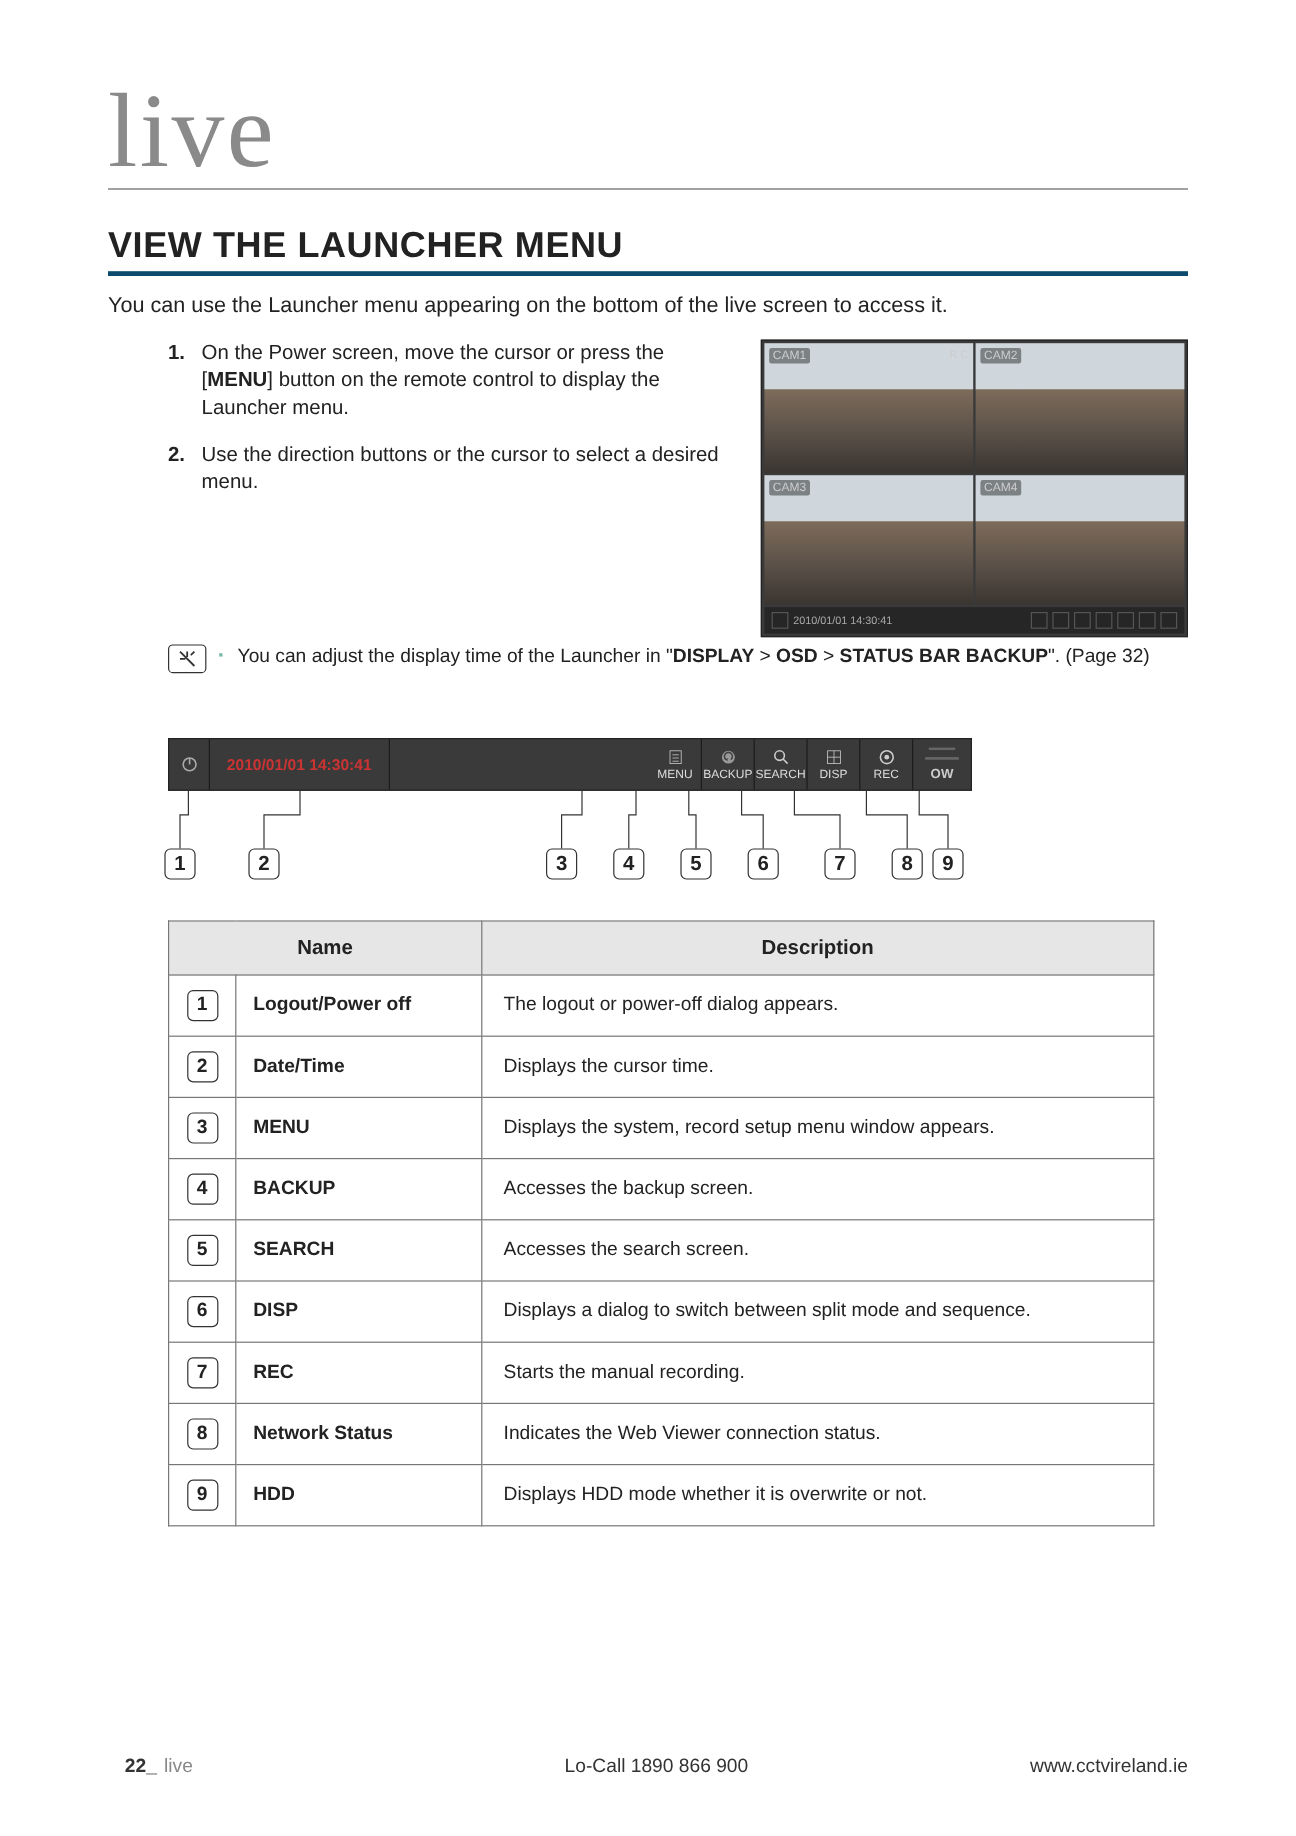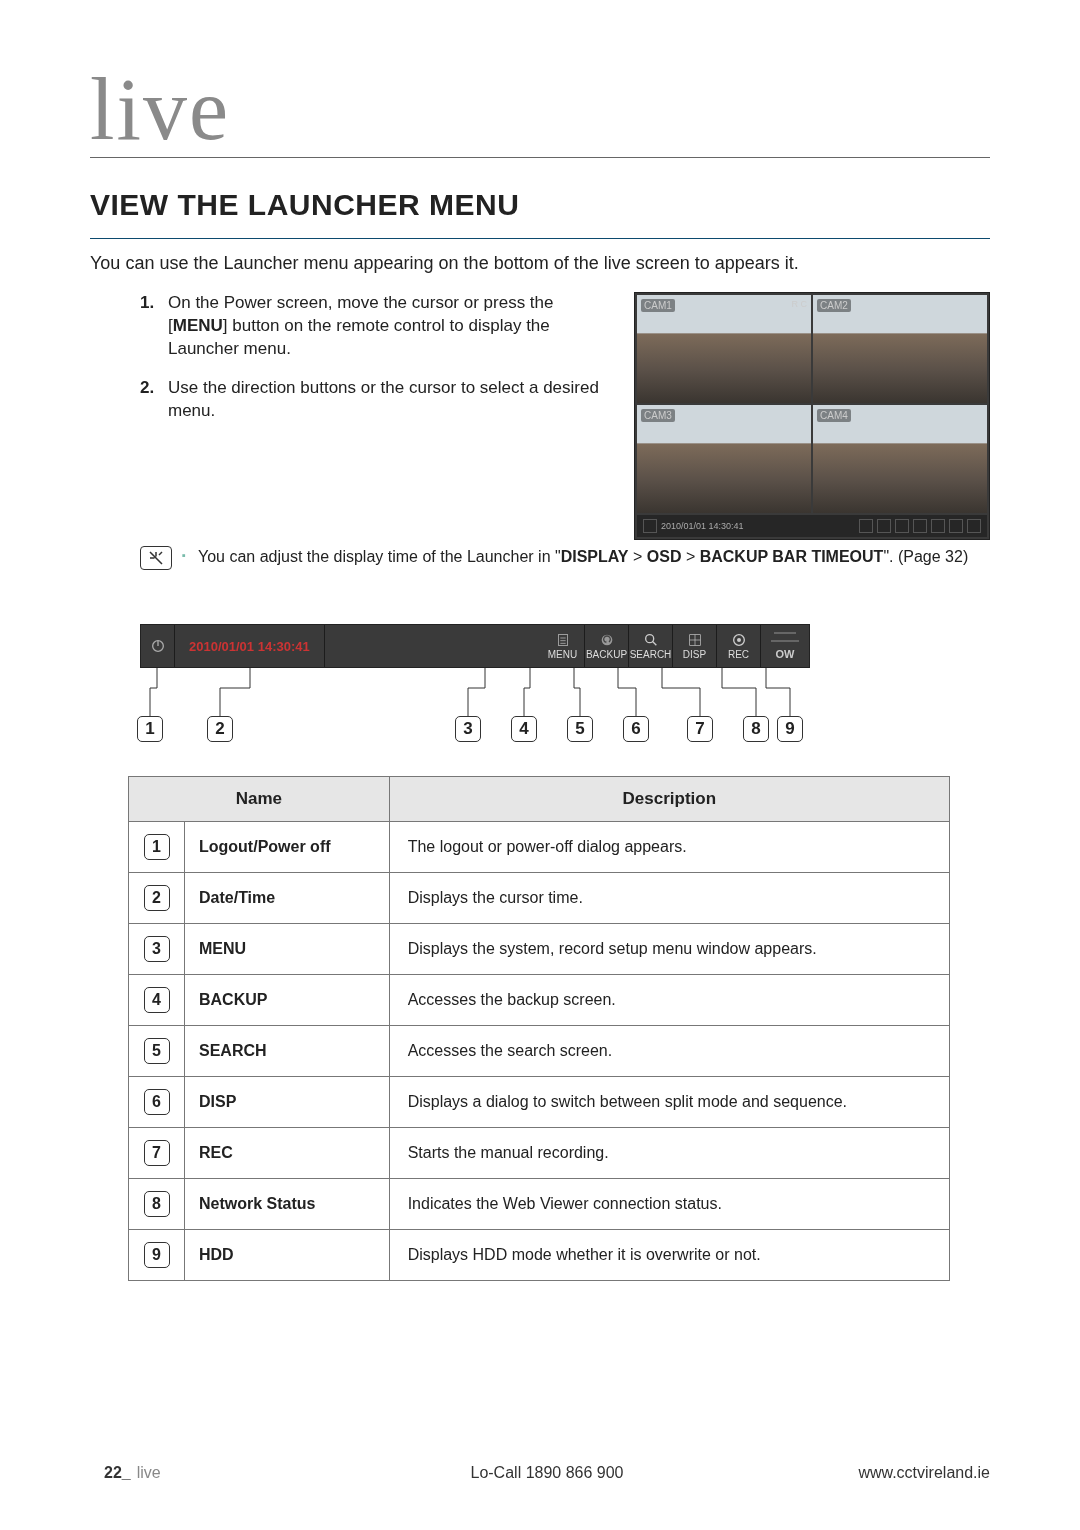--- a/index.html
+++ b/index.html
@@ -24,22 +24,22 @@
   .hr-top {
     border: none;
     border-top: 1px solid #666;
     margin-bottom: 30px;
   }
   h1.section {
     font-size: 30px;
     font-weight: 700;
     letter-spacing: 0.5px;
     color: #222;
-    border-bottom: 1px solid #0c4a6e;
-    padding-bottom: 16px;
+    border-bottom: 4px solid #0c4a6e;
+    padding-bottom: 4px;
     margin-bottom: 14px;
   }
   .intro { font-size: 18px; margin-bottom: 18px; }
   .two-col { display: flex; gap: 18px; align-items: flex-start; }
   .steps { flex: 1 1 auto; padding-left: 50px; }
   .steps ol { list-style: none; }
   .steps li { font-size: 17px; margin-bottom: 16px; line-height: 1.35; position: relative; padding-left: 28px; }
   .steps li .num { position:absolute; left:0; font-weight:700; }
   .steps b { font-weight: 700; }
   .note-row { display:flex; gap:10px; margin-top: 6px; padding-left: 50px; }
@@ -84,21 +84,21 @@
   .lb-text { font-size:11px; color:#ccc; font-weight:700; }
 
   .leader-row { position:relative; height:74px; }
   .leader-row svg { position:absolute; top:0; left:0; }
   .badge {
     position:absolute; bottom:0; width:26px; height:26px; border:1.5px solid #333; border-radius:5px;
     display:flex; align-items:center; justify-content:center; font-weight:700; font-size:17px; color:#222; background:#fff;
   }
 
   table.desc {
-    width: 822px; margin-left:38px; border-collapse: collapse; margin-top: 34px;
+    width: 822px; margin-left:50px; border-collapse: collapse; margin-top: 34px;
   }
   table.desc th, table.desc td { border:1px solid #777; vertical-align:middle; }
   table.desc th { background:#e6e6e6; font-size:17px; font-weight:700; padding:12px 8px; text-align:center; }
   table.desc th.col-name { width:230px; }
   table.desc td.num-cell { width:56px; text-align:center; padding:12px 0; }
   table.desc td.num-cell .b {
     display:inline-flex; width:26px; height:26px; border:1.5px solid #333; border-radius:5px; align-items:center; justify-content:center; font-weight:700; color:#222;
   }
   table.desc td.name-cell { font-weight:700; font-size:16px; padding:12px 14px; }
   table.desc td.desc-cell { font-size:16px; padding:12px 18px; }
@@ -112,21 +112,21 @@
   .footer .mid { position:absolute; left:50%; transform:translateX(-50%); }
   .footer .right { margin-left:auto; }
 </style>
 </head>
 <body>
 
 <div class="chapter-title">live</div>
 <hr class="hr-top">
 
 <h1 class="section">VIEW THE LAUNCHER MENU</h1>
-<p class="intro">You can use the Launcher menu appearing on the bottom of the live screen to appears it.</p>
+<p class="intro">You can use the Launcher menu appearing on the bottom of the live screen to access it.</p>
 
 <div class="two-col">
   <div class="steps">
     <ol>
       <li>
         <span class="num">1.</span>
         <span>On the Power screen, move the cursor or press the [</span><b>MENU</b><span>] button on the remote control to display the Launcher menu.</span>
       </li>
       <li>
         <span class="num">2.</span>
@@ -163,21 +163,21 @@
 </div>
 
 <div class="note-row">
   <div class="note-icon">
     <svg viewBox="0 0 24 24">
         <path d="M4 4 L20 20 M4 12 h6 M12 4 v6" stroke="#333" stroke-width="2" fill="none"></path>
         <path d="M20 4 L16 8" stroke="#333" stroke-width="2"></path>
       </svg>
   </div>
   <div class="note-text">
-    <span>You can adjust the display time of the Launcher in "</span><b>DISPLAY</b><span> &gt; </span><b>OSD</b><span> &gt; </span><b>BACKUP BAR TIMEOUT</b><span>". (Page 32)</span>
+    <span>You can adjust the display time of the Launcher in "</span><b>DISPLAY</b><span> &gt; </span><b>OSD</b><span> &gt; </span><b>STATUS BAR BACKUP</b><span>". (Page 32)</span>
   </div>
 </div>
 
 <div class="launcher">
   <div class="launcher-bar">
     <div class="lb-item lb-power">
       <svg viewBox="0 0 24 24">
           <circle cx="12" cy="12" r="8" stroke="#aaa" stroke-width="2" fill="none"></circle>
           <line x1="12" y1="4" x2="12" y2="12" stroke="#aaa" stroke-width="2"></line>
         </svg>

